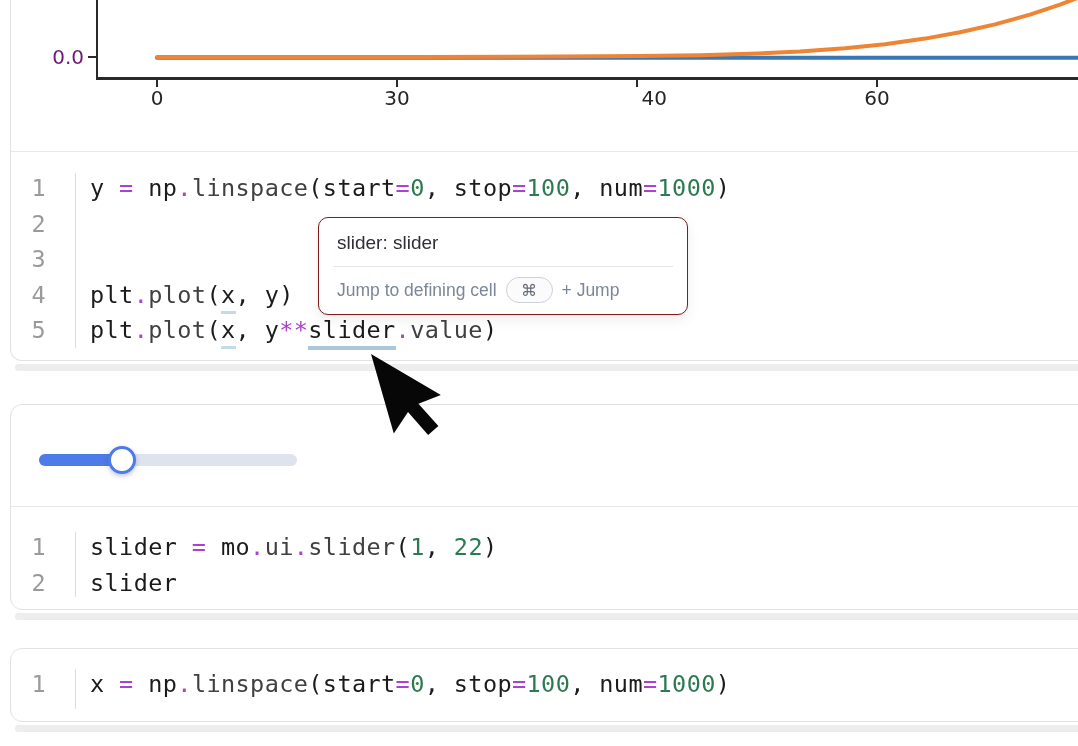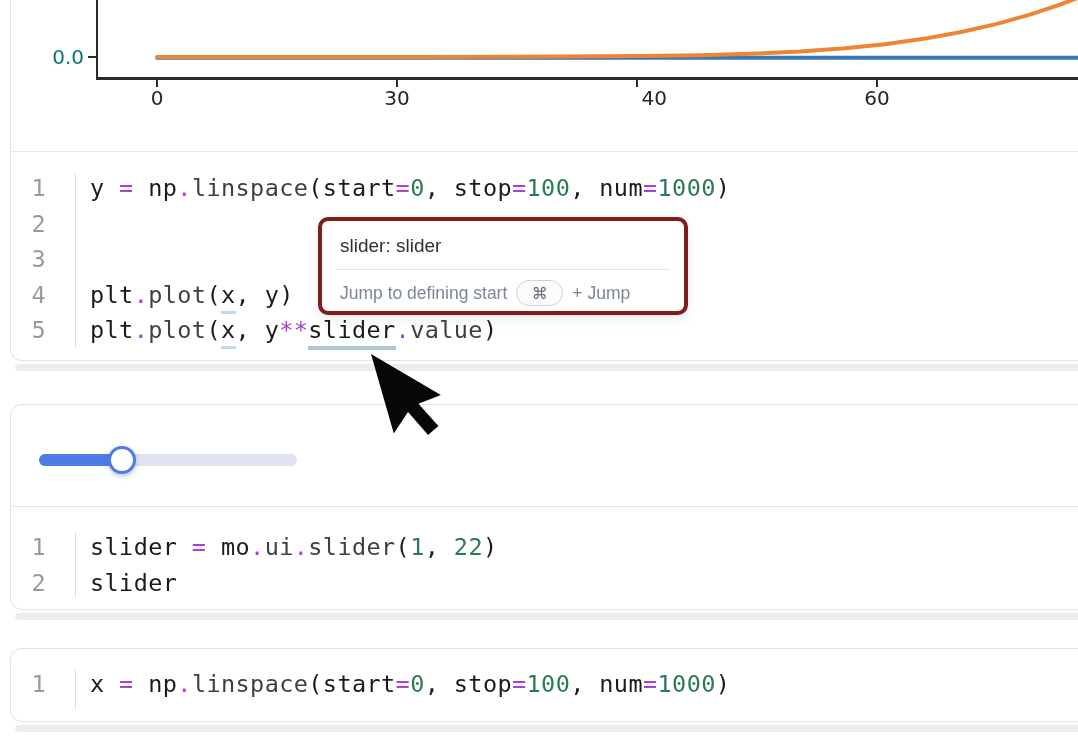--- a/index.html
+++ b/index.html
@@ -33,37 +33,37 @@
   .tk.n{color:#2b7a50}
   .tk.u{border-bottom:3.5px solid #c5dae7;padding-bottom:2px;}
   .tk.h{border-bottom:4px solid #abc7da;padding-bottom:2px;}
 
   
   .plot-layer{position:absolute;left:0;top:0;width:1078px;height:153px;}
   .spine-y{position:absolute;left:96px;top:0;width:2px;height:79px;background:#2a2a2a;}
   .spine-x{position:absolute;left:96px;top:77px;width:982px;height:2.5px;background:#2a2a2a;}
   .ytick-mark{position:absolute;left:88px;top:56px;width:9px;height:2px;background:#2a2a2a;}
   .ytick-label{position:absolute;left:28px;top:45px;width:56px;text-align:right;
-        font-family:"DejaVu Sans",sans-serif;font-size:20px;color:#0f766e;}
+        font-family:"DejaVu Sans",sans-serif;font-size:20px;color:#701a75;}
   .xtick-mark{position:absolute;top:79px;width:2px;height:8px;background:#2a2a2a;}
   .xtick-label{position:absolute;top:86px;width:60px;text-align:center;
         font-family:"DejaVu Sans",sans-serif;font-size:20px;color:#262626;}
   #curves{position:absolute;left:0;top:0;}
 
   
   .slider-track{position:absolute;left:28px;top:49px;width:258px;height:12px;
         border-radius:6px;background:#dfe3ee;}
   .slider-fill{position:absolute;left:0;top:0;height:100%;border-radius:6px;background:#4d7ce6;}
   .slider-handle{position:absolute;top:50%;width:28px;height:28px;box-sizing:border-box;
         border-radius:50%;background:#fff;border:3px solid #4d7ce6;
         transform:translate(-50%,-50%);box-shadow:0 2px 5px rgba(60,80,140,.35);}
 
   
   .tooltip{position:absolute;left:318px;top:217px;width:370px;height:98px;box-sizing:border-box;
-        background:#fff;border:4px solid #7f1d1d;border-radius:10px;
+        background:#fff;border:1px solid #7f1d1d;border-radius:10px;
         padding:14px 18px 12px;z-index:30;
         box-shadow:0 1px 2px rgba(0,0,0,.05),0 5px 14px rgba(0,0,0,.07);}
   .tt-title{font-size:19px;color:#2f2f36;line-height:22px;}
   .tt-divider{border-top:1px solid #e2e6ea;margin:12px -4px 10px;}
   .tt-row{display:flex;align-items:center;gap:9px;color:#7b8699;font-size:17.5px;}
   .tt-key{display:inline-flex;align-items:center;justify-content:center;
         min-width:47px;height:26px;box-sizing:border-box;border:1.5px solid #ccd1d9;
         border-radius:13px;background:#fbfbfc;color:#666e7a;font-size:16px;}
 
   .cursor{position:absolute;left:371px;top:354px;z-index:40;}
@@ -132,21 +132,21 @@
         </div>
         <div class="rule"></div>
         <div class="code"><div class="cl"><span class="tk v">x </span><span class="tk o">= </span><span class="tk v">np</span><span class="tk o">.</span><span class="tk f">linspace</span><span class="tk v">(start</span><span class="tk o">=</span><span class="tk n">0</span><span class="tk v">, stop</span><span class="tk o">=</span><span class="tk n">100</span><span class="tk v">, num</span><span class="tk o">=</span><span class="tk n">1000</span><span class="tk v">)</span></div></div>
       </div>
   </section>
 
   <div class="tooltip">
     <div class="tt-title">slider: slider</div>
     <div class="tt-divider"></div>
     <div class="tt-row">
-      <span>Jump to defining start</span>
+      <span>Jump to defining cell</span>
       <span class="tt-key">⌘</span>
       <span>+ Jump</span>
     </div>
   </div>
 
   <svg class="cursor" width="110" height="110" viewBox="0 0 110 110">
     <path transform="rotate(-16) scale(1.45)" d="M0 0 L0 57 L13.5 45.5 L22.5 64.5 L31 60.5 L22 42 L38.5 40.5 Z" fill="#070707"></path>
   </svg>
 
 </div>

